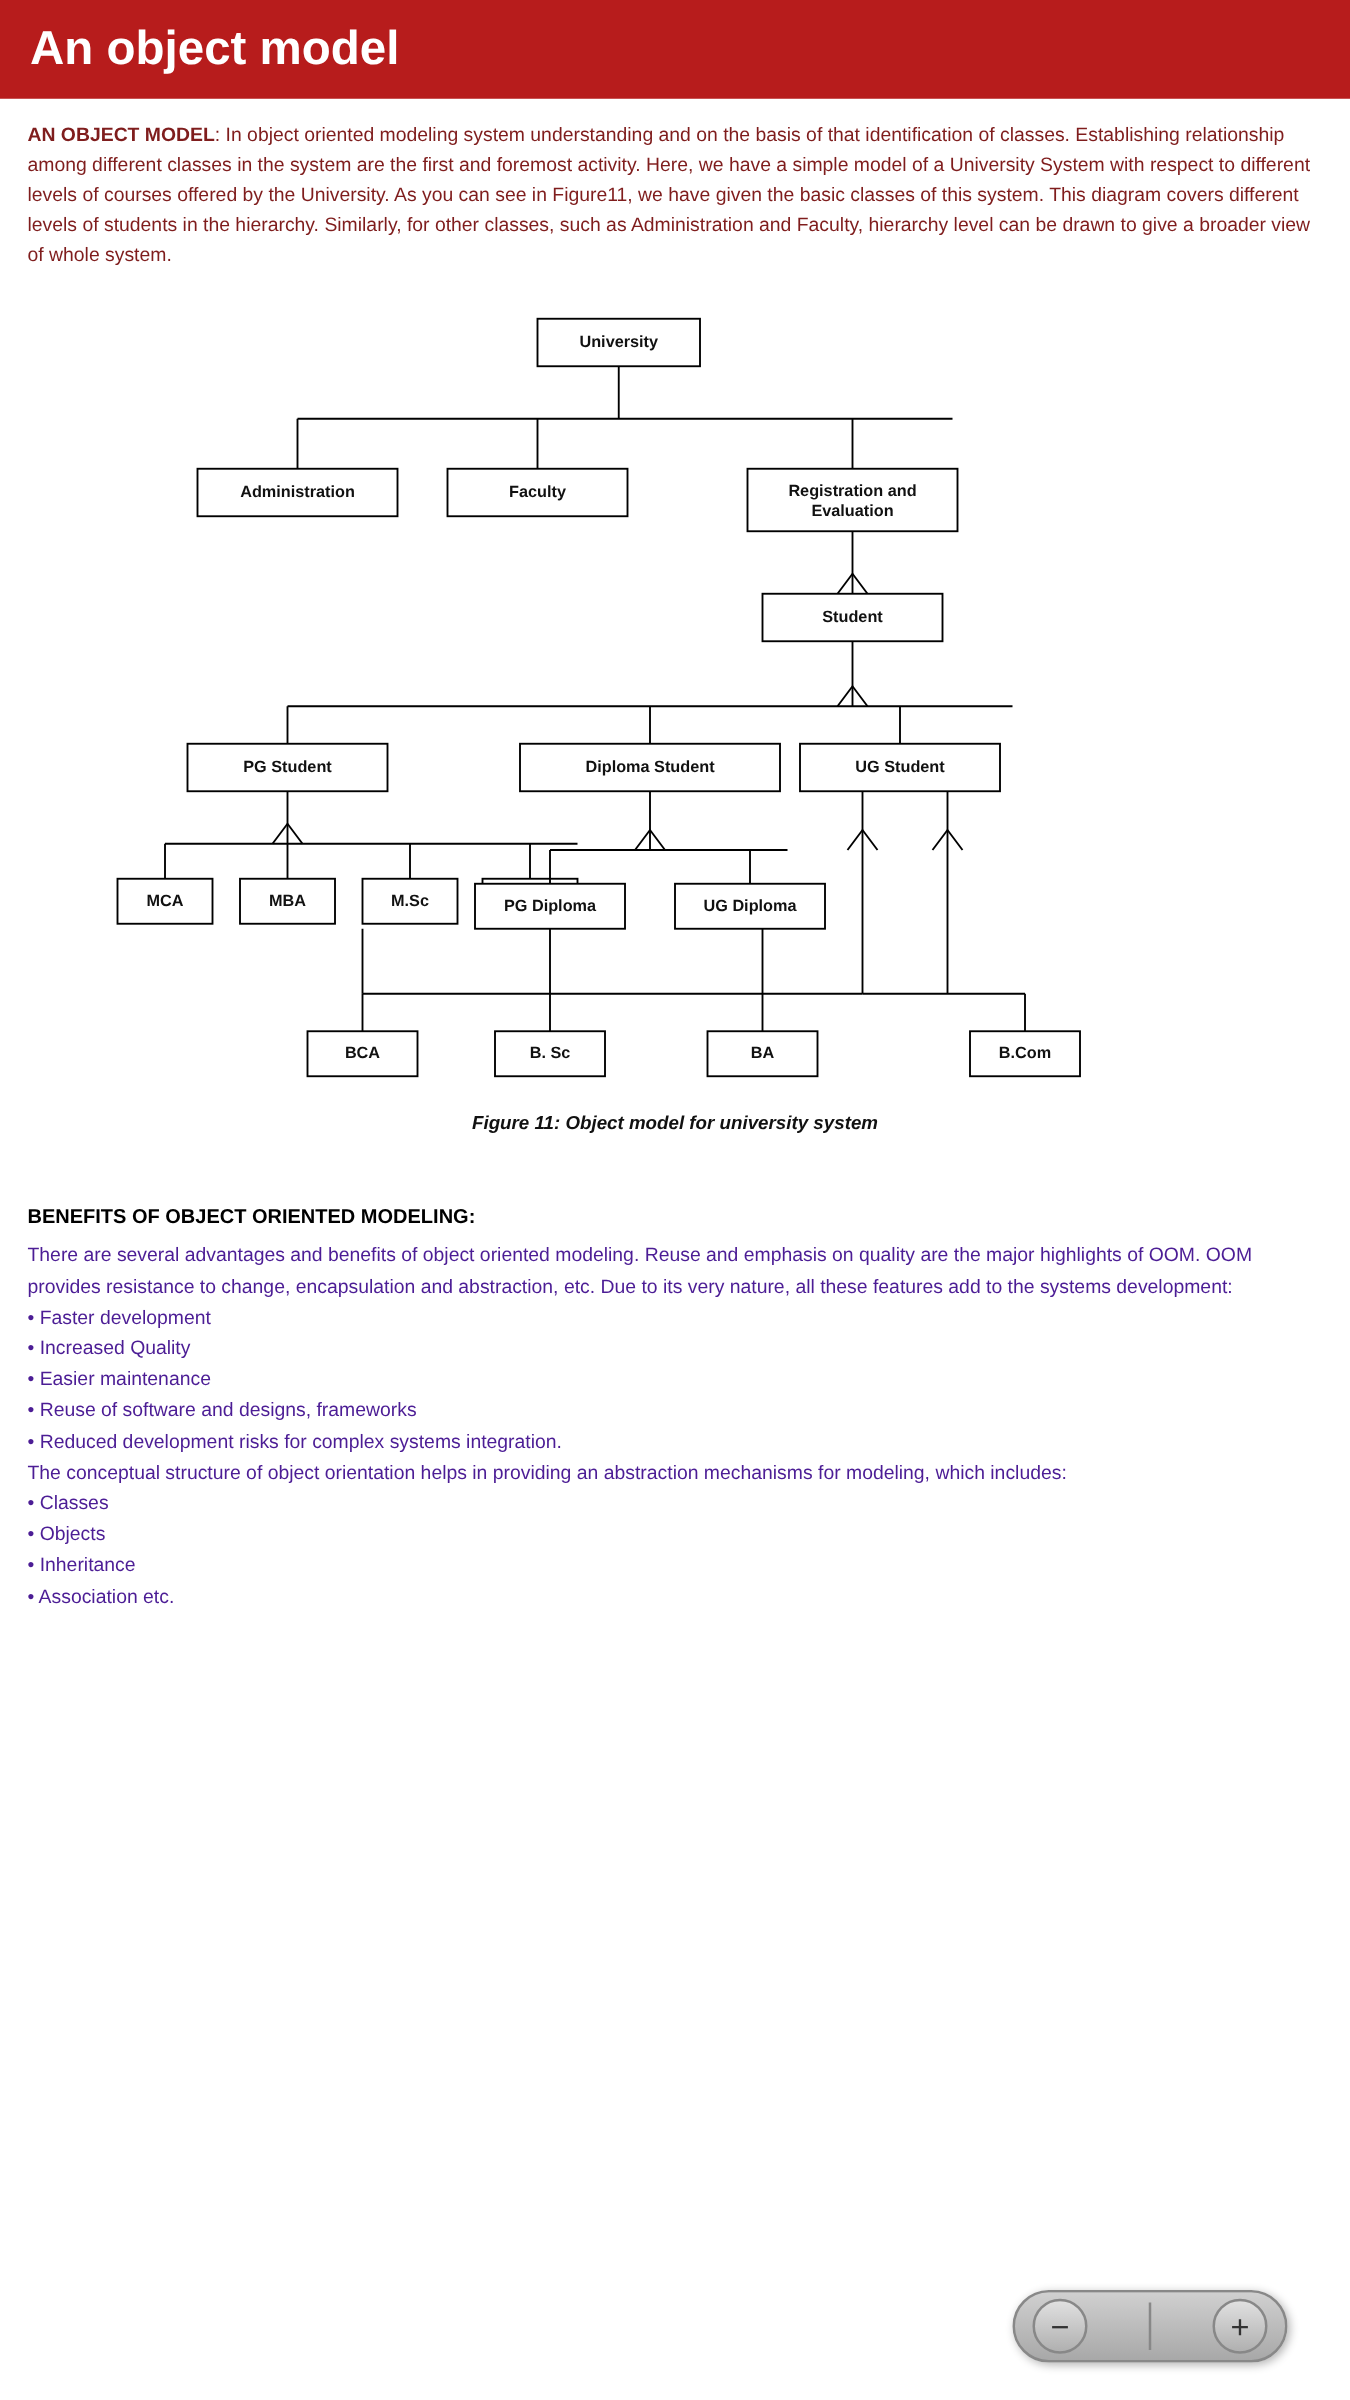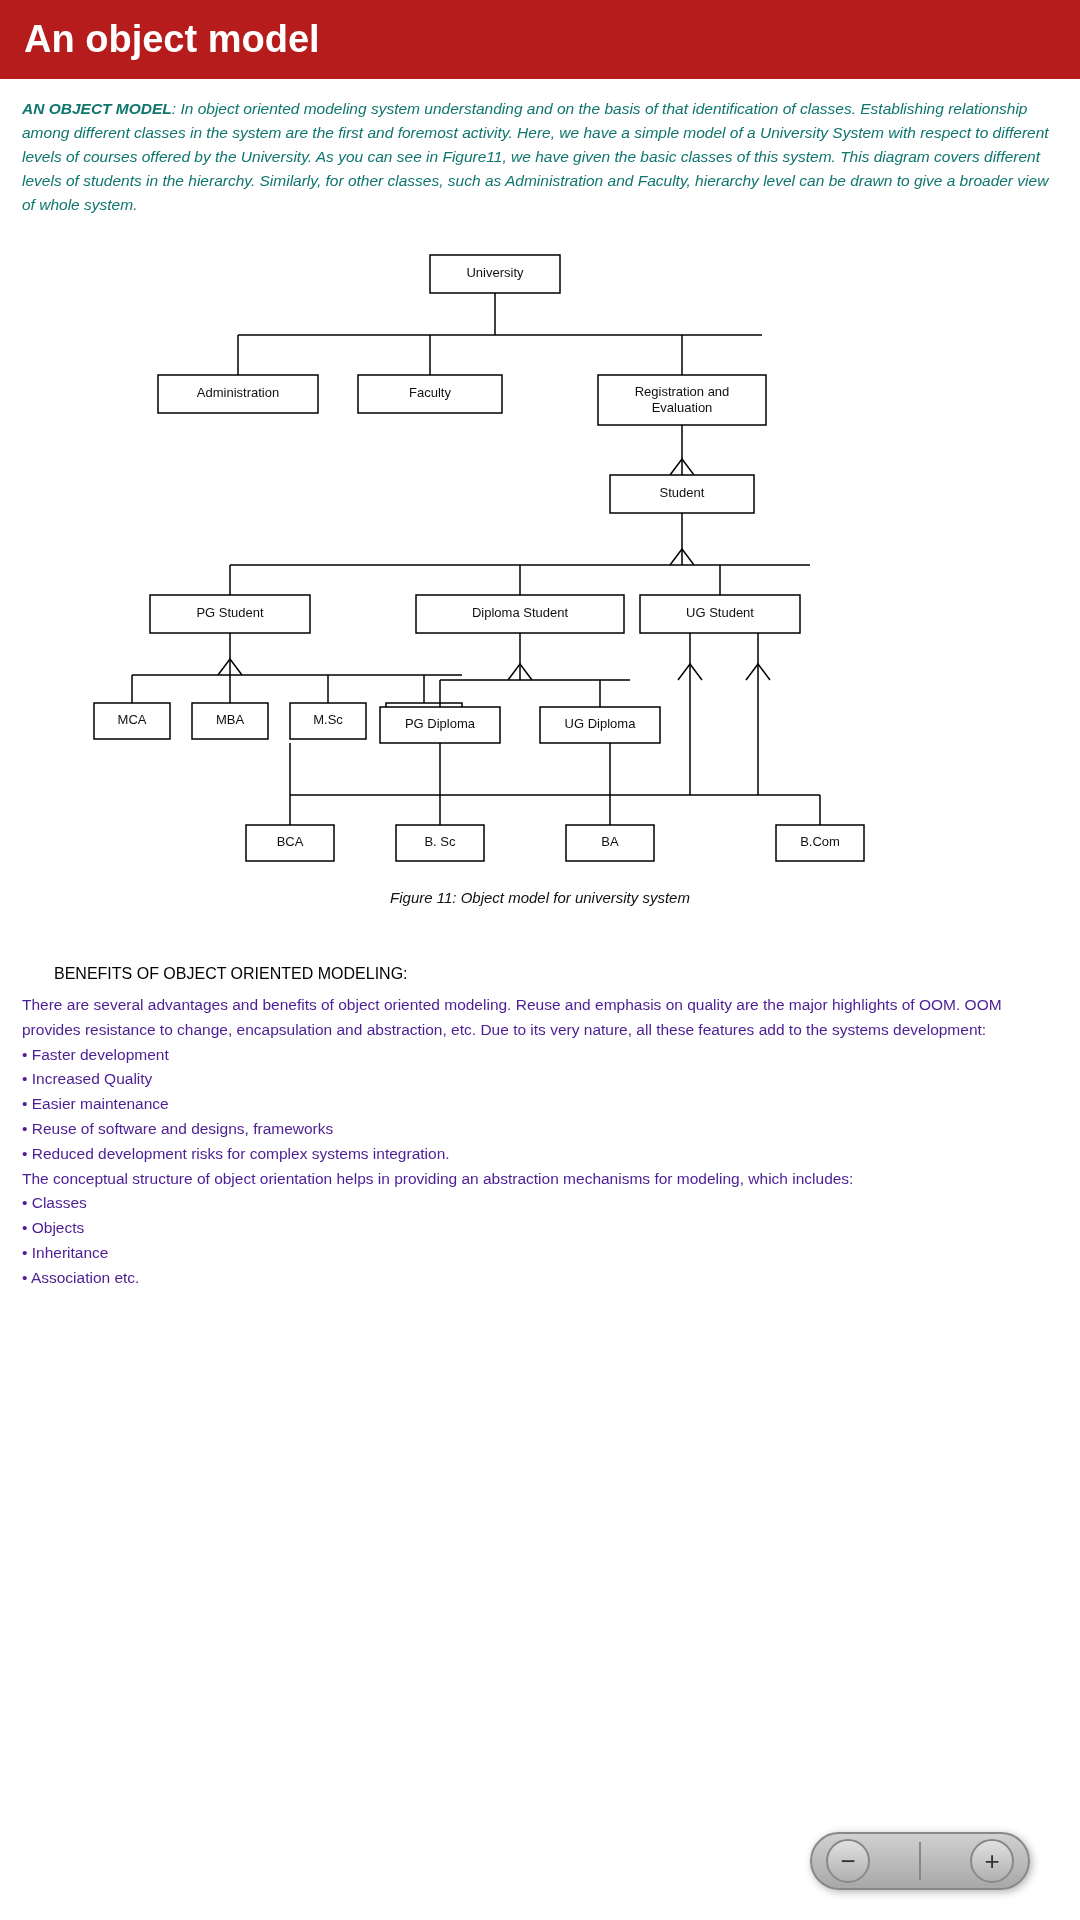--- a/index.html
+++ b/index.html
@@ -18,45 +18,44 @@
       color: #fff;
       font-size: 38px;
       font-weight: bold;
     }
     .content {
       padding: 18px 22px 0 22px;
     }
     .intro-text {
       font-size: 15.5px;
       line-height: 1.55;
-      color: #0f766e;
-      font-style: italic;
+      color: #7f1d1d;
     }
     .intro-text strong {
       font-weight: bold;
     }
     .diagram-container {
       display: flex;
       flex-direction: column;
       align-items: center;
       margin: 18px 0 10px 0;
       width: 100%;
+      font-weight: bold;
     }
     .diagram-svg {
       width: 900px;
       height: 720px;
     }
     .benefits-section {
       padding: 0 22px 30px 22px;
     }
     .benefits-title {
-      font-weight: normal;
+      font-weight: bold;
       font-size: 16px;
       margin-bottom: 10px;
-      margin-left: 32px;
     }
     .benefits-body {
       font-size: 15.5px;
       line-height: 1.6;
       color: #4c1d95;
     }
     .zoom-bar {
       position: fixed;
       bottom: 30px;
       right: 50px;

